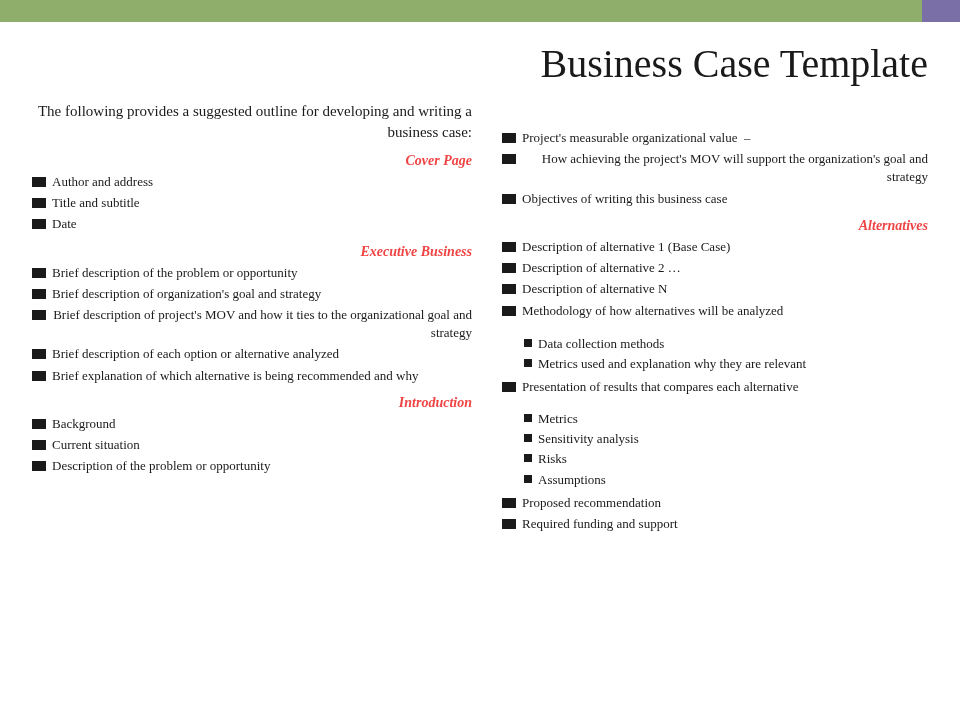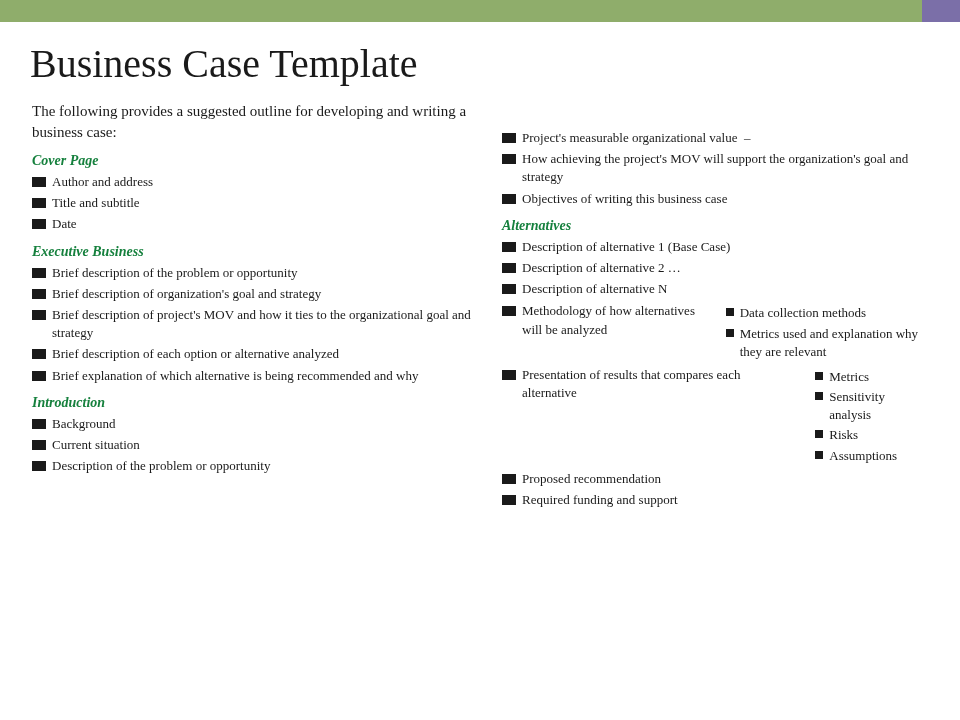--- a/index.html
+++ b/index.html
@@ -24,20 +24,21 @@
       flex: 1;
     }
 
     .top-bar-purple {
       background: #7b6fa8;
       width: 38px;
     }
 
     .page-content {
       padding: 18px 32px 18px 32px;
+      text-align: right;
     }
 
     .page-title {
       font-size: 40px;
       font-weight: normal;
       font-family: 'Times New Roman', Times, serif;
       color: #1a1a1a;
       margin-bottom: 14px;
       margin-left: -2px;
     }
@@ -57,21 +58,21 @@
       padding-left: 10px;
     }
 
     .intro-text {
       font-size: 15px;
       margin-bottom: 10px;
       line-height: 1.4;
     }
 
     .section-heading {
-      color: #15803d;
+      color: #ef4444;
       font-style: italic;
       font-size: 14px;
       font-weight: bold;
       margin-top: 10px;
       margin-bottom: 4px;
     }
 
     ul.outline-list {
       list-style: none;
       padding-left: 0;
@@ -104,21 +105,21 @@
       height: 8px;
       background: #1a1a1a;
       margin-top: 4px;
       margin-right: 6px;
       flex-shrink: 0;
     }
 
     ul.sub-list {
       list-style: none;
       padding-left: 22px;
-      margin-top: 2px;
+      margin-top: 14px;
     }
 
     ul.sub-list > li {
       display: flex;
       align-items: flex-start;
       margin-bottom: 2px;
       font-size: 13px;
       line-height: 1.4;
     }
   </style>
@@ -232,38 +233,38 @@
           <li>
               <span class="bullet"></span>
               <span>Description of alternative N</span>
             </li>
         </ul>
       </div>
 
       <div>
         <ul class="outline-list">
 
-          <li style="flex-direction:row; align-items:flex-start;">
+          <li style="flex-direction:column; align-items:flex-start;">
             <div style="display:flex; align-items:flex-start;">
               <span class="bullet"></span>
               <span>Methodology of how alternatives will be analyzed</span>
             </div>
             <ul class="sub-list">
               <li>
                   <span class="sm-bullet"></span>
                   <span>Data collection methods</span>
                 </li>
               <li>
                   <span class="sm-bullet"></span>
                   <span>Metrics used and explanation why they are relevant</span>
                 </li>
             </ul>
           </li>
 
-          <li style="flex-direction:row; align-items:flex-start;">
+          <li style="flex-direction:column; align-items:flex-start;">
             <div style="display:flex; align-items:flex-start;">
               <span class="bullet"></span>
               <span>Presentation of results that compares each alternative</span>
             </div>
             <ul class="sub-list">
               <li>
                   <span class="sm-bullet"></span>
                   <span>Metrics</span>
                 </li>
               <li>

